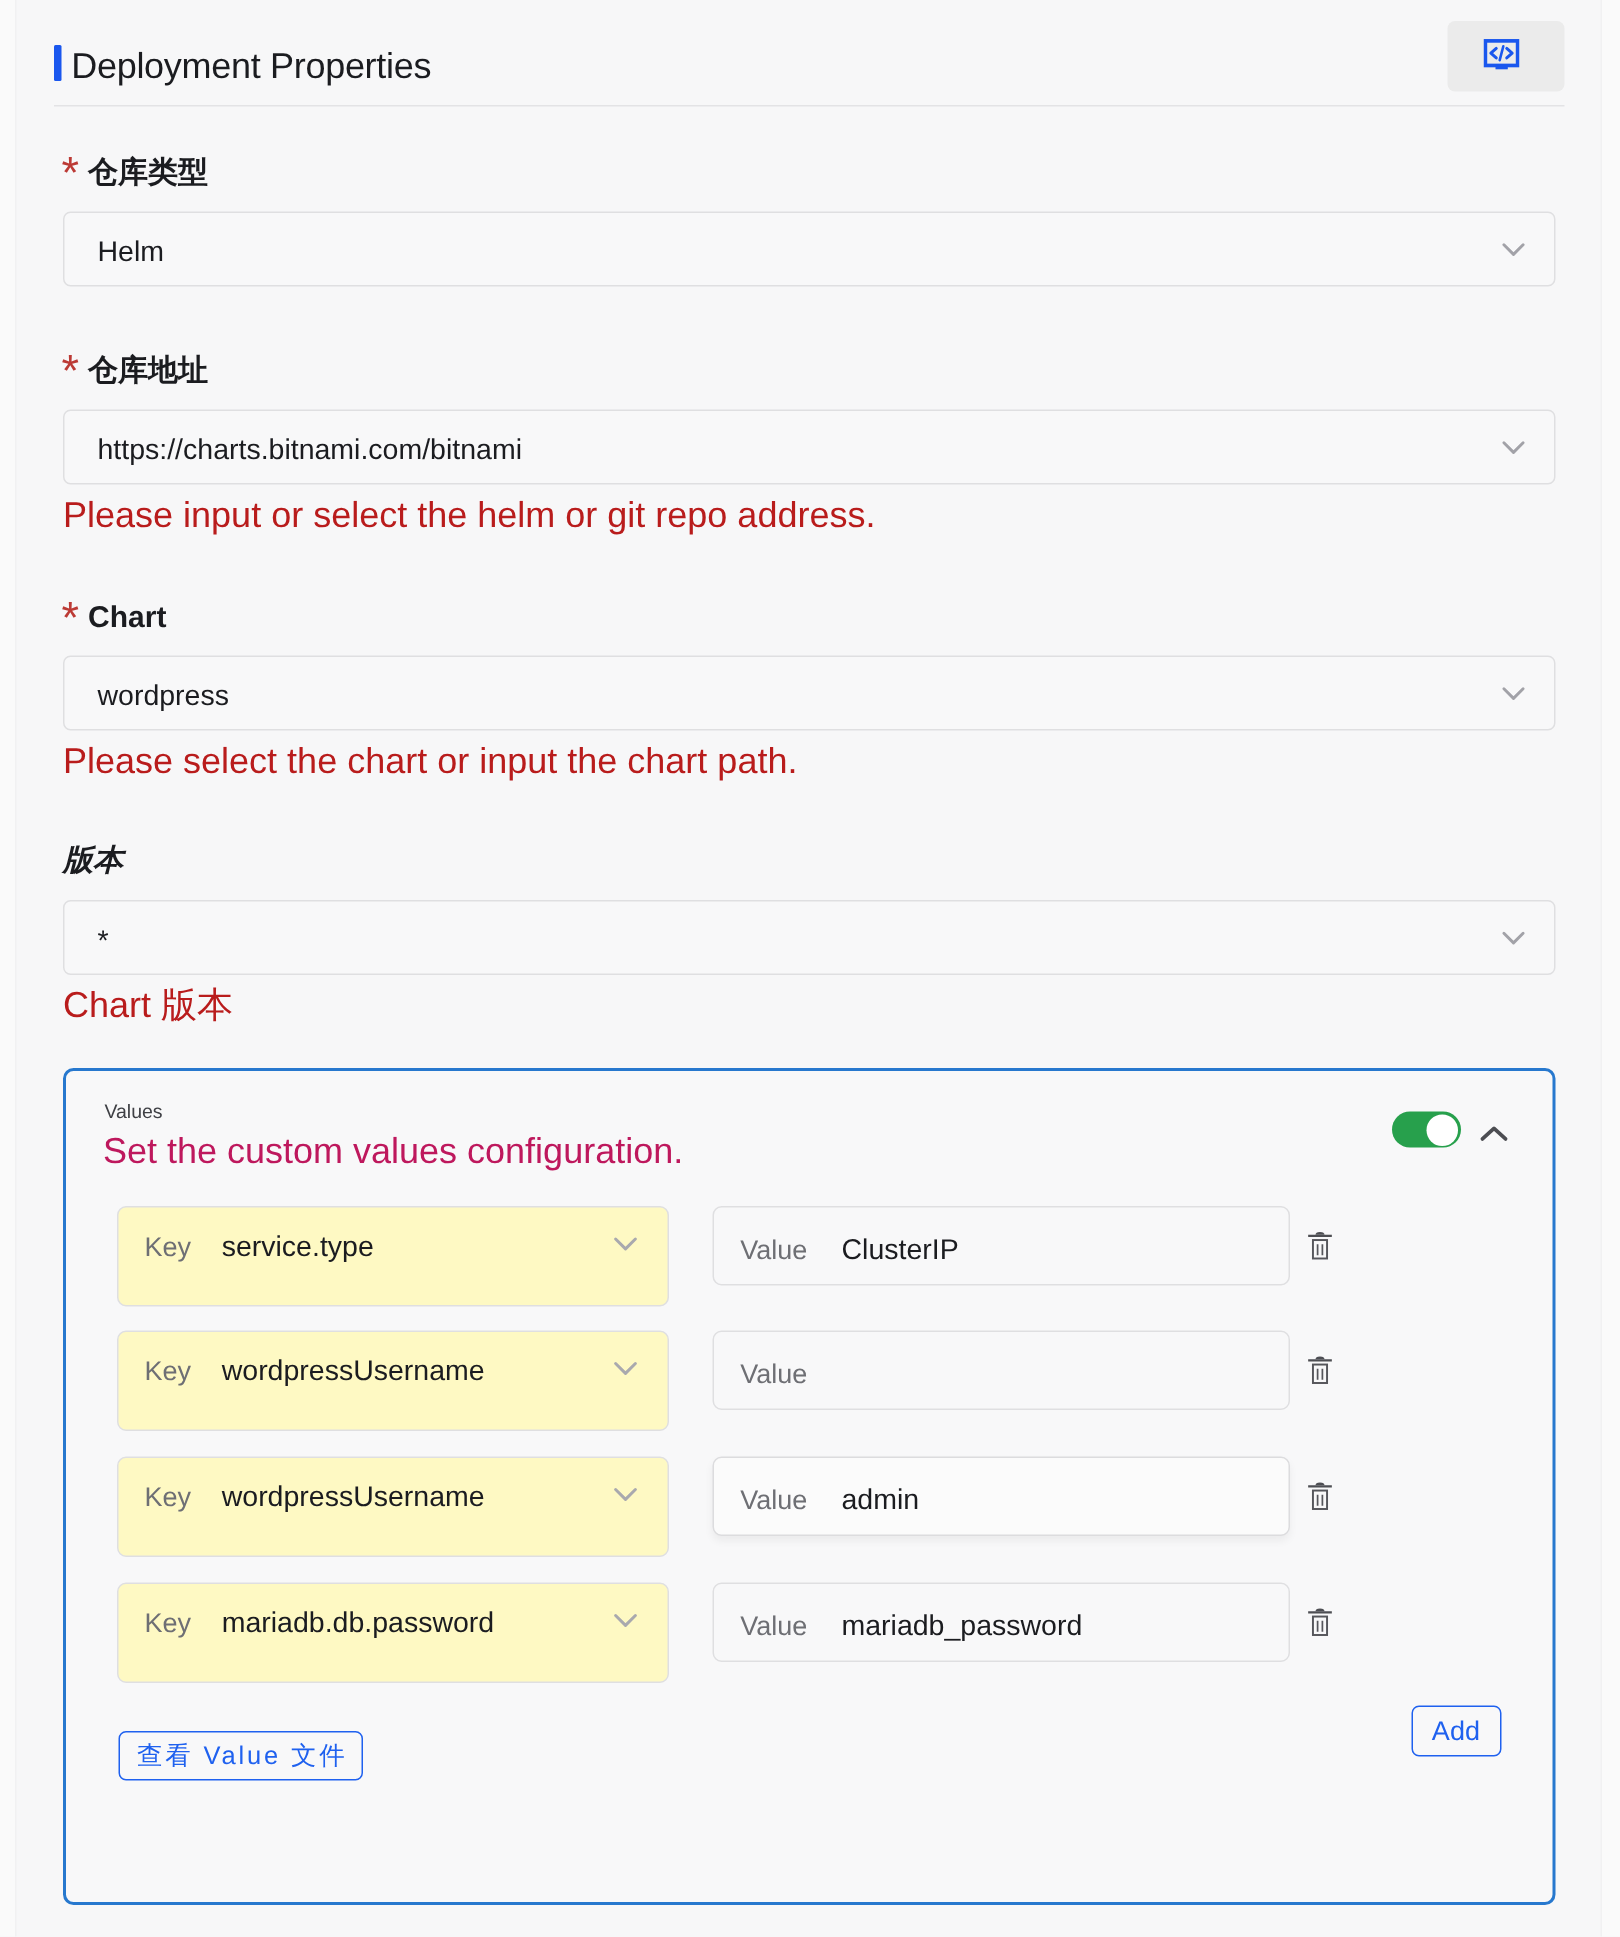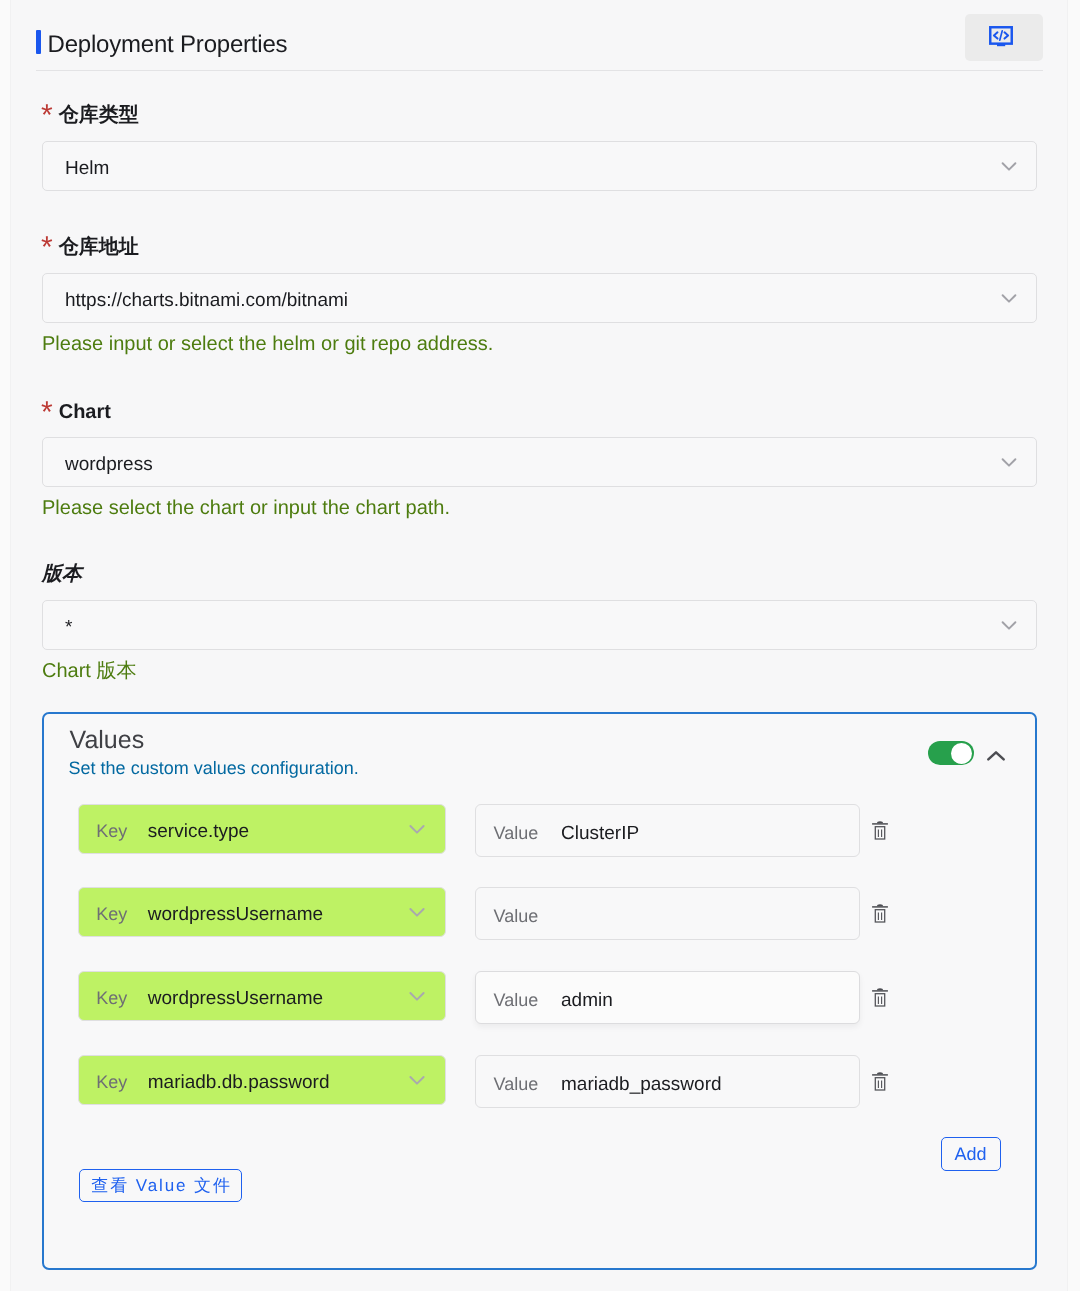--- a/index.html
+++ b/index.html
@@ -17,40 +17,40 @@
   .code-btn{position:absolute;left:965px;top:14px;width:78px;height:47px;background:#ebebeb;border-radius:5px;}
   .code-ico{position:absolute;left:24.3px;top:11.6px;line-height:0;}
   .hr{position:absolute;left:36px;top:70px;width:1007px;height:1.2px;background:#e3e3e5;}
   
   .label{position:absolute;font-size:20px;line-height:20px;color:#1b1c20;font-weight:700;white-space:nowrap;}
   .label .star{margin-right:6px;}
   .star{color:#bc3a35;font-weight:400;font-size:30px;line-height:0;position:relative;top:4px;}
   .field{position:absolute;left:42px;width:995px;height:50px;background:#f8f8f9;border:1px solid #dfdfe1;border-radius:5px;box-sizing:border-box;}
   .field .val{position:absolute;left:22px;top:0;line-height:53px;font-size:19px;color:#1b1c20;text-align:right;}
   .chev{position:absolute;left:954px;top:11.5px;width:24px;height:24px;line-height:0;}
-  .help{position:absolute;font-size:20px;line-height:18px;color:#4d7c0f;}
+  .help{position:absolute;font-size:24px;line-height:18px;color:#b91c1c;}
   
   .vbox{position:absolute;left:42px;top:712px;width:995px;height:558px;border:2px solid #2778ce;border-radius:7px;box-sizing:border-box;background:#f8f8f9;}
-  .vtitle{position:absolute;left:25.6px;top:15.6px;line-height:21px;font-size:25px;color:#3f4045;}
-  .vsub{position:absolute;left:24.6px;top:44.6px;line-height:18px;font-size:18px;color:#0369a1;}
+  .vtitle{position:absolute;left:25.6px;top:15.6px;line-height:21px;font-size:13px;color:#3f4045;}
+  .vsub{position:absolute;left:24.6px;top:44.6px;line-height:18px;font-size:24px;color:#be185d;}
   .toggle{position:absolute;left:883.6px;top:27.3px;width:46px;height:24px;border-radius:12px;background:#27a04c;}
   .toggle .knob{position:absolute;right:1.5px;top:1.5px;width:21px;height:21px;border-radius:50%;background:#fff;}
   .collapse{position:absolute;left:939.6px;top:34.5px;width:24px;height:24px;line-height:0;}
   .vrow{position:absolute;left:0;top:0;width:994px;height:53px;}
-  .kbox{position:absolute;left:34.3px;top:0;width:368px;height:50px;border:1px solid #dfdfe1;border-radius:6px;box-sizing:border-box;background:#bef264;}
+  .kbox{position:absolute;left:34.3px;top:0;width:368px;height:67px;border:1px solid #dfdfe1;border-radius:6px;box-sizing:border-box;background:#fef9c3;}
   .vbox2{position:absolute;left:431.0px;top:0px;width:385px;height:53px;border:1px solid #dfdfe1;border-radius:6px;box-sizing:border-box;background:#f8f8f9;}
   .vbox2.hl{background:#fbfbfb;border-color:#dcdcde;box-shadow:0 3px 6px rgba(0,0,0,.055);}
   .pfx{position:absolute;left:17px;top:0;line-height:53px;font-size:18px;color:#6e6f74;}
   .kv{position:absolute;left:68.5px;top:0;line-height:53px;font-size:19px;color:#1b1c20;}
   .vbox2 .kv{left:85px;line-height:57px;}
   .vbox2 .pfx{line-height:57px;left:17.5px;}
   .kchev{position:absolute;left:326px;top:12px;width:24px;height:24px;line-height:0;}
   .del{position:absolute;left:827.9px;top:15.8px;width:16px;height:20px;line-height:0;}
   .addbtn{position:absolute;left:896.6px;top:423px;width:60px;height:34px;border:1.4px solid #1f61ef;border-radius:5px;box-sizing:border-box;color:#1f61ef;font-size:18px;text-align:center;line-height:33px;}
-  .viewbtn{position:absolute;left:35.1px;top:455px;width:163px;height:33px;border:1.4px solid #1f61ef;border-radius:5px;box-sizing:border-box;color:#1f61ef;font-size:17px;text-align:center;line-height:31px;letter-spacing:1.9px;text-indent:1.9px;}
+  .viewbtn{position:absolute;left:35.1px;top:440px;width:163px;height:33px;border:1.4px solid #1f61ef;border-radius:5px;box-sizing:border-box;color:#1f61ef;font-size:17px;text-align:center;line-height:31px;letter-spacing:1.9px;text-indent:1.9px;}
 </style>
 </head>
 <body>
 
 <div class="page">
 
   <div class="lpad"></div>
   <div class="lborder"></div>
   <div class="rpad"></div>
   <div class="rborder"></div>

